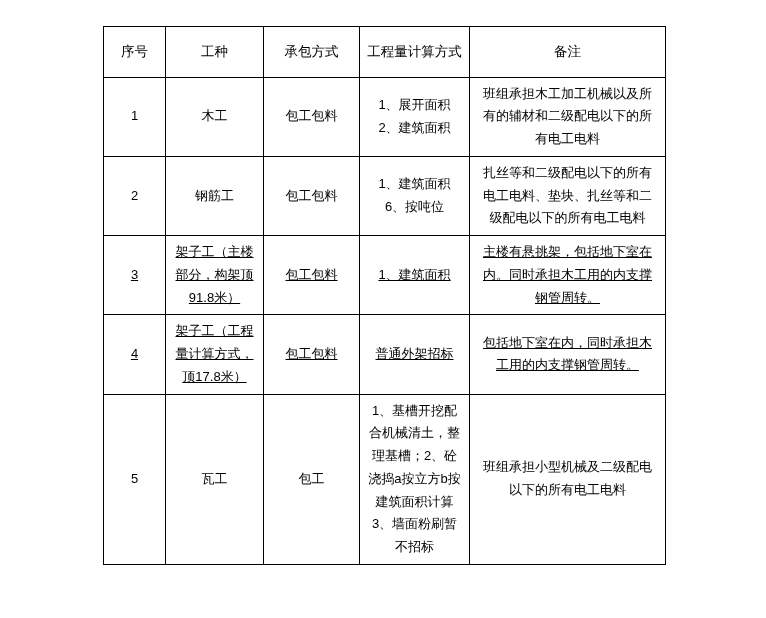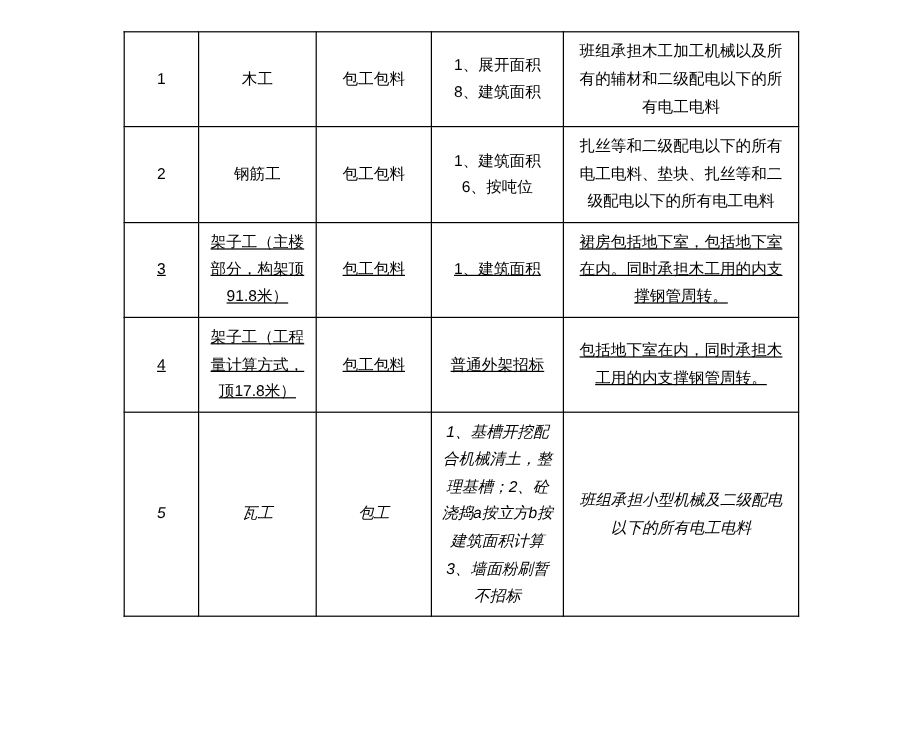--- a/index.html
+++ b/index.html
@@ -49,66 +49,73 @@
     font-size: 13.5px;
     line-height: 1.6;
     padding-top: 14px;
     padding-bottom: 14px;
   }
   .cell-left {
     text-align: left;
   }
   .r1 td, .r2 td { padding-top: 10px; padding-bottom: 10px; }
   .r3 td, .r4 td { padding-top: 8px; padding-bottom: 8px; text-decoration: underline; }
-  .r5 td { padding-top: 6px; padding-bottom: 6px; font-style: italic; }
+  .r5 td { padding-top: 6px; padding-bottom: 6px; }
   .nowrapish { white-space: nowrap; }
   .stack > div { white-space: nowrap; text-align: center; }
 </style>
 </head>
 <body>
 
 <div class="page">
   <table class="doc-table">
     <colgroup>
       <col class="c0">
         <col class="c1">
         <col class="c2">
         <col class="c3">
         <col class="c4">
     </colgroup>
     <tbody>
+      <tr class="head">
+        <td>序号</td>
+        <td>工种</td>
+        <td>承包方式</td>
+        <td>工程量计算方式</td>
+        <td>备注</td>
+      </tr>
 
       <tr class="r1">
         <td>1</td>
         <td>木工</td>
         <td>包工包料</td>
         <td class="stack">
           <div>1、展开面积</div>
-          <div>8、建筑面积</div>
+          <div>2、建筑面积</div>
         </td>
         <td class="cell-left">班组承担木工加工机械以及所有的辅材和二级配电以下的所有电工电料</td>
       </tr>
 
       <tr class="r2">
         <td>2</td>
         <td>钢筋工</td>
         <td class="nowrapish">包工包料</td>
         <td class="stack">
           <div>1、建筑面积</div>
           <div>6、按吨位</div>
         </td>
         <td class="cell-left">扎丝等和二级配电以下的所有电工电料、垫块、扎丝等和二级配电以下的所有电工电料</td>
       </tr>
 
       <tr class="r3">
         <td>3</td>
         <td>架子工（主楼部分，构架顶91.8米）</td>
         <td>包工包料</td>
         <td>1、建筑面积</td>
-        <td class="cell-left">裙房包括地下室，包括地下室在内。同时承担木工用的内支撑钢管周转。</td>
+        <td class="cell-left">主楼有悬挑架，包括地下室在内。同时承担木工用的内支撑钢管周转。</td>
       </tr>
 
       <tr class="r4">
         <td>4</td>
         <td>架子工（工程量计算方式，顶17.8米）</td>
         <td>包工包料</td>
         <td>普通外架招标</td>
         <td class="cell-left">包括地下室在内，同时承担木工用的内支撑钢管周转。</td>
       </tr>
 

